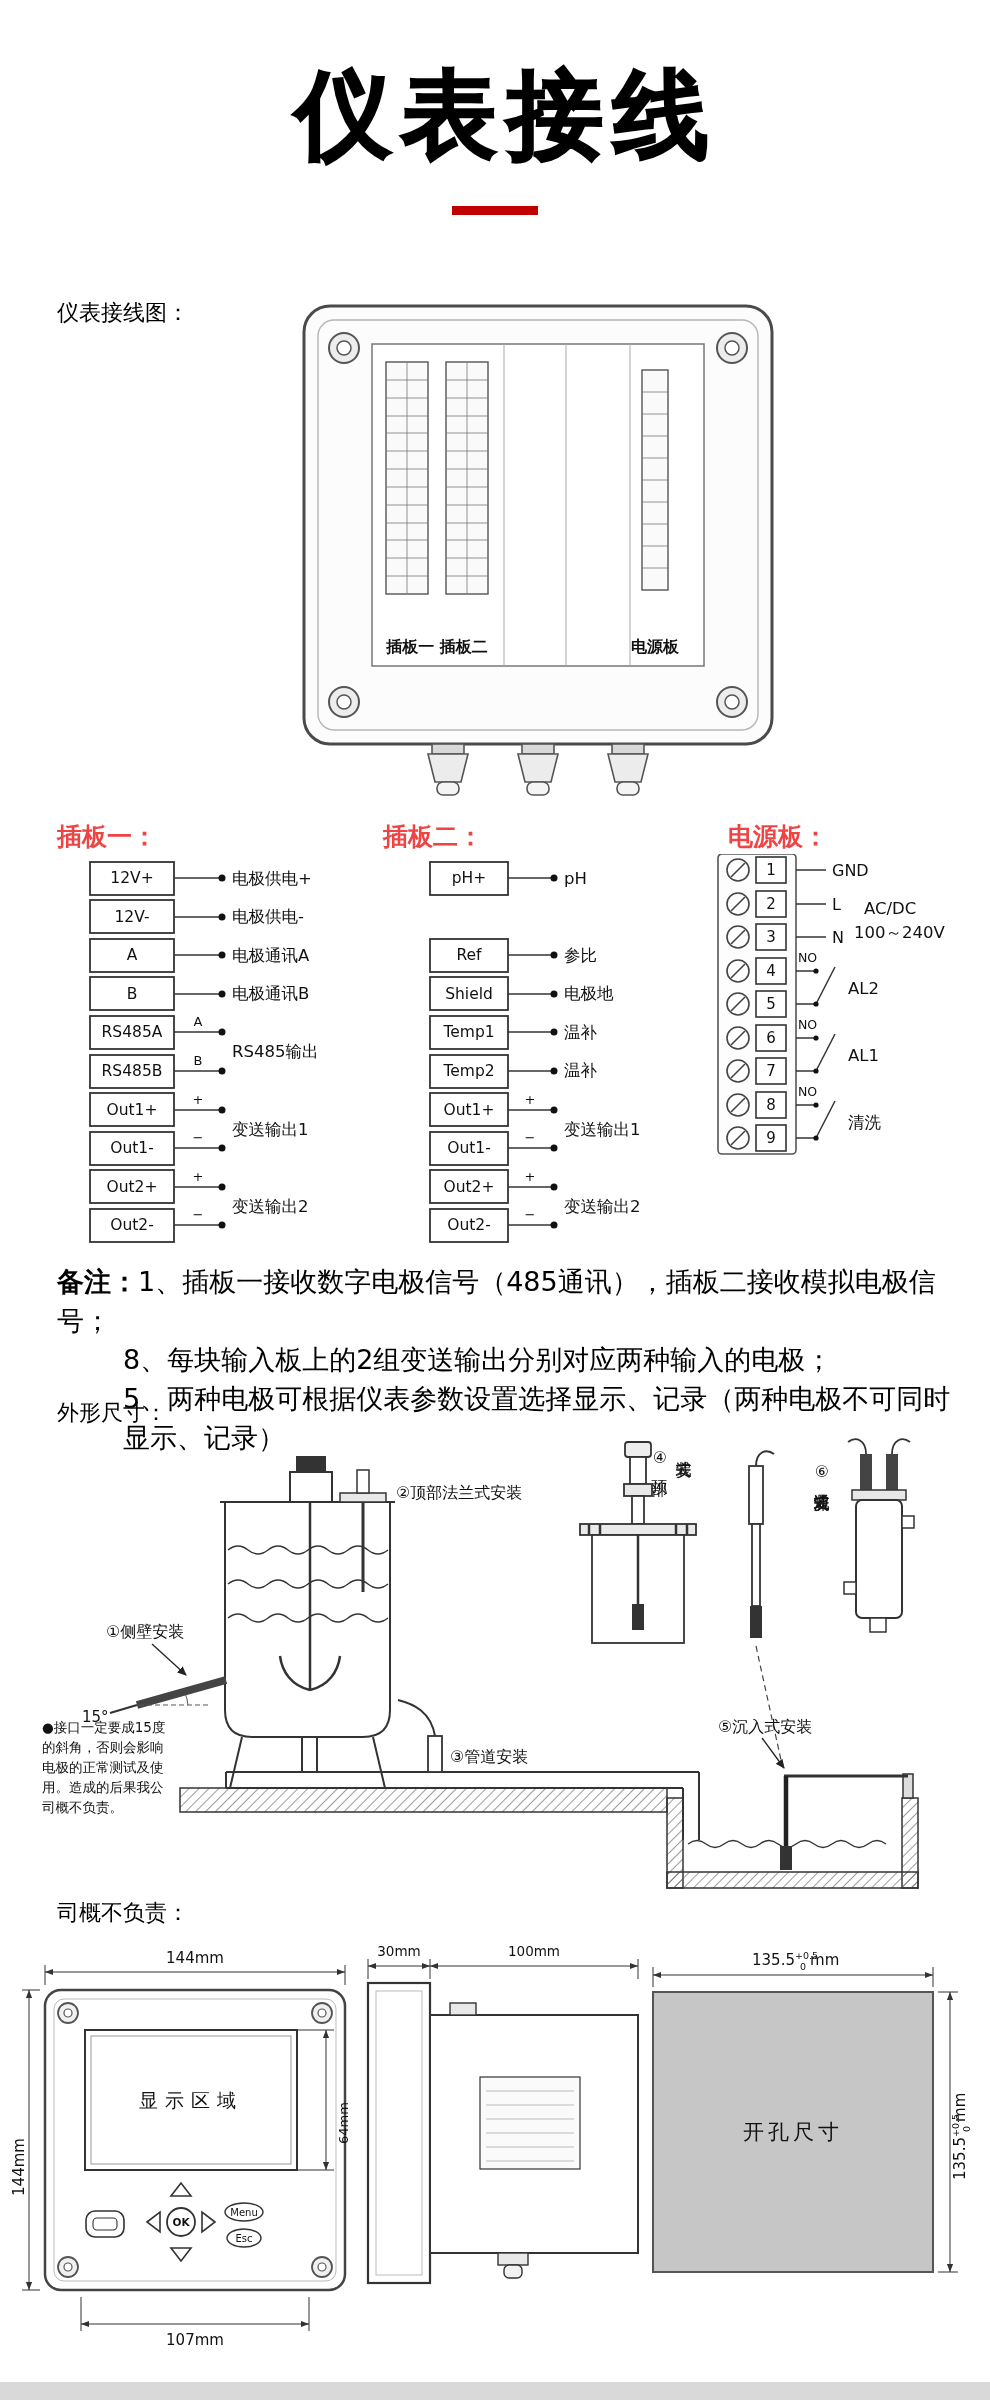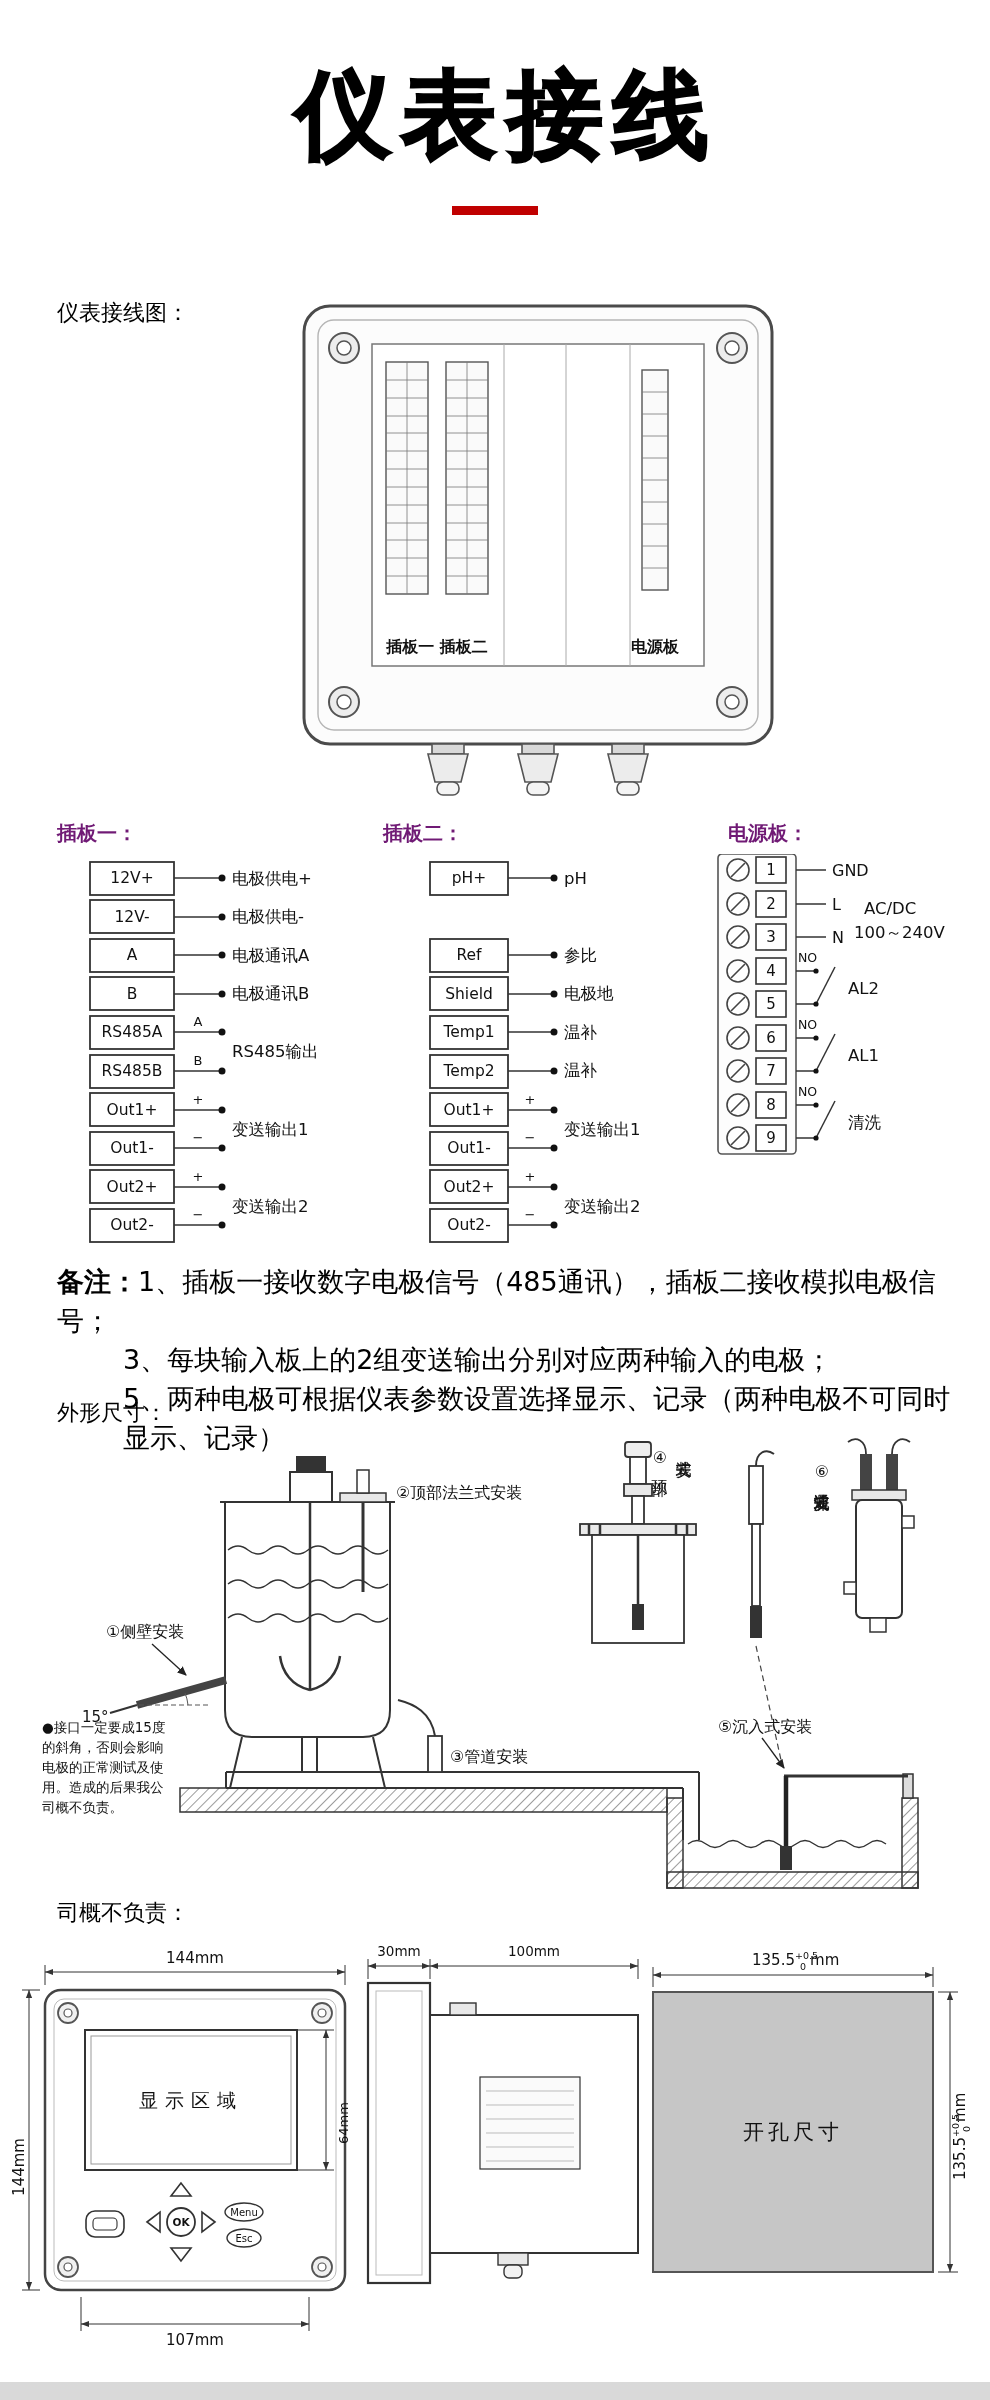--- a/index.html
+++ b/index.html
@@ -4,21 +4,21 @@
 <style>
   *{margin:0;padding:0;box-sizing:border-box}
   body{background:#fff}
   .canvas{position:relative;width:990px;height:2400px;background:#fff;overflow:hidden;
           font-family:"DejaVu Sans","Liberation Sans",sans-serif;color:#111}
   .abs{position:absolute}
   .title{position:absolute;left:12px;top:52px;width:100%;text-align:center;
          font-size:96px;font-weight:900;letter-spacing:10px;color:#000;-webkit-text-stroke:2px #000}
   .red-mark{position:absolute;left:452px;top:206px;width:86px;height:9px;background:#c00000}
   .sec-label{position:absolute;font-size:22px;font-weight:400;color:#000}
-  .board-title{position:absolute;font-size:20px;font-weight:700;color:#701a75}
+  .board-title{position:absolute;font-size:25px;font-weight:700;color:#ef4444}
   .notes{position:absolute;left:57px;top:1262px;width:900px;font-size:27px;line-height:39px;color:#000}
   .notes .lbl{font-weight:700}
   .notes .indent{padding-left:66px}
   .footer-band{position:absolute;left:0;top:2382px;width:990px;height:18px;background:#d9d9d9}
   svg{display:block}
   svg text{fill:#111}
   .vtext{writing-mode:vertical-rl;text-orientation:upright}
 </style>
 </head>
 <body>
@@ -292,21 +292,21 @@
       <text x="134" y="274">清洗</text>
     </g>
     <g font-size="16.5">
       <text x="150" y="60">AC/DC</text>
       <text x="140" y="84">100～240V</text>
     </g>
   </svg>
 
   <div class="notes">
     <div><span class="lbl">备注：</span><span>1、插板一接收数字电极信号（485通讯），插板二接收模拟电极信号；</span></div>
-    <div class="indent">3、每块输入板上的2组变送输出分别对应两种输入的电极；</div>
+    <div class="indent">8、每块输入板上的2组变送输出分别对应两种输入的电极；</div>
     <div class="indent">5、两种电极可根据仪表参数设置选择显示、记录（两种电极不可同时显示、记录）</div>
   </div>
 
   <div class="sec-label" style="left:57px;top:1398px">外形尺寸：</div>
 
   <svg class="abs" style="left:40px;top:1432px" width="910" height="460" viewBox="0 0 910 460">
     <defs>
       <pattern id="hp" width="7" height="7" patternUnits="userSpaceOnUse" patternTransform="rotate(45)">
         <line x1="0" y1="0" x2="0" y2="7" stroke="#666" stroke-width="1.3"></line>
       </pattern>

